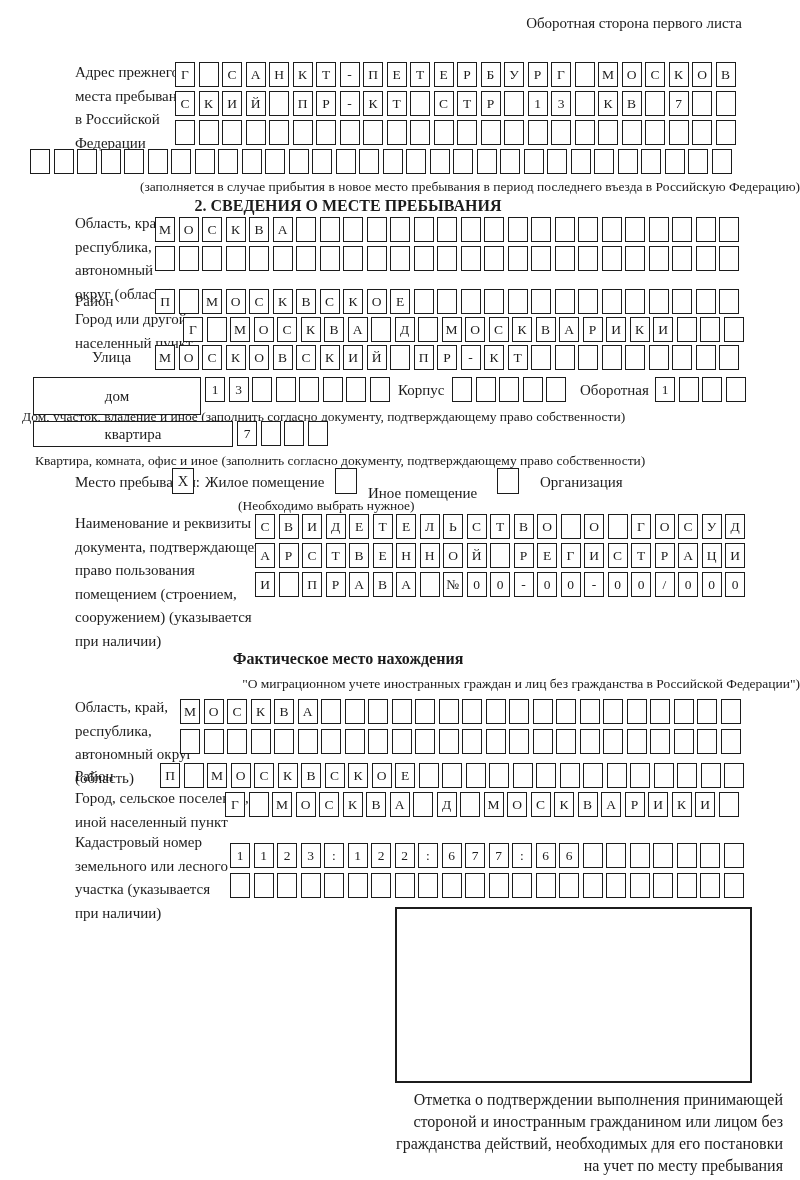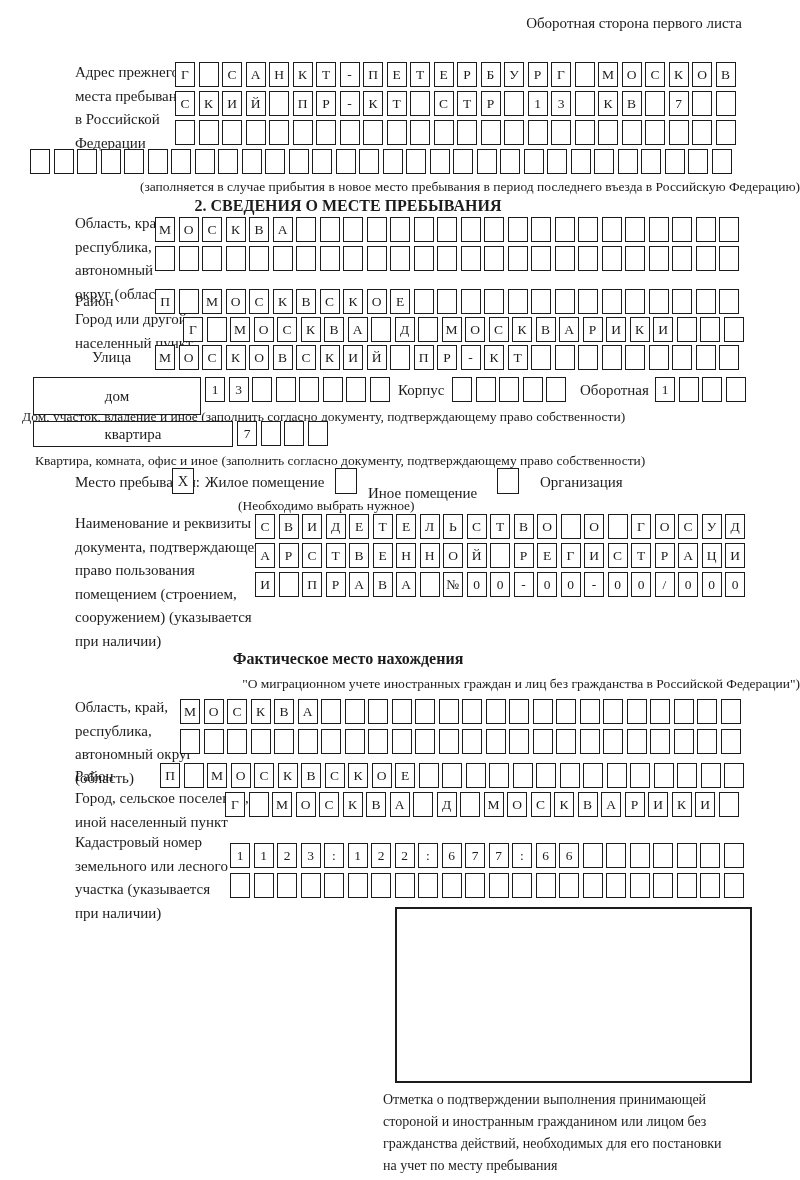--- a/index.html
+++ b/index.html
@@ -575,18 +575,18 @@
       <span class="cbox"></span>
       <span class="cbox"></span>
       <span class="cbox"></span>
       <span class="cbox"></span>
       <span class="cbox"></span>
       <span class="cbox"></span>
       <span class="cbox"></span>
     </div>
 
   <div class="stampbox" style="left:395px;top:907px;width:357px;height:176px;"></div>
-  <div class="caption" style="left:383px;top:1089px;width:400px;text-align:left;line-height:22px;font-size:14px;">Отметка о подтверждении выполнения принимающей
+  <div class="caption" style="left:383px;top:1089px;width:400px;text-align:right;line-height:22px;font-size:16px;">Отметка о подтверждении выполнения принимающей
 стороной и иностранным гражданином или лицом без
 гражданства действий, необходимых для его постановки
 на учет по месту пребывания</div>
 
 </div>
 
 </body></html>

